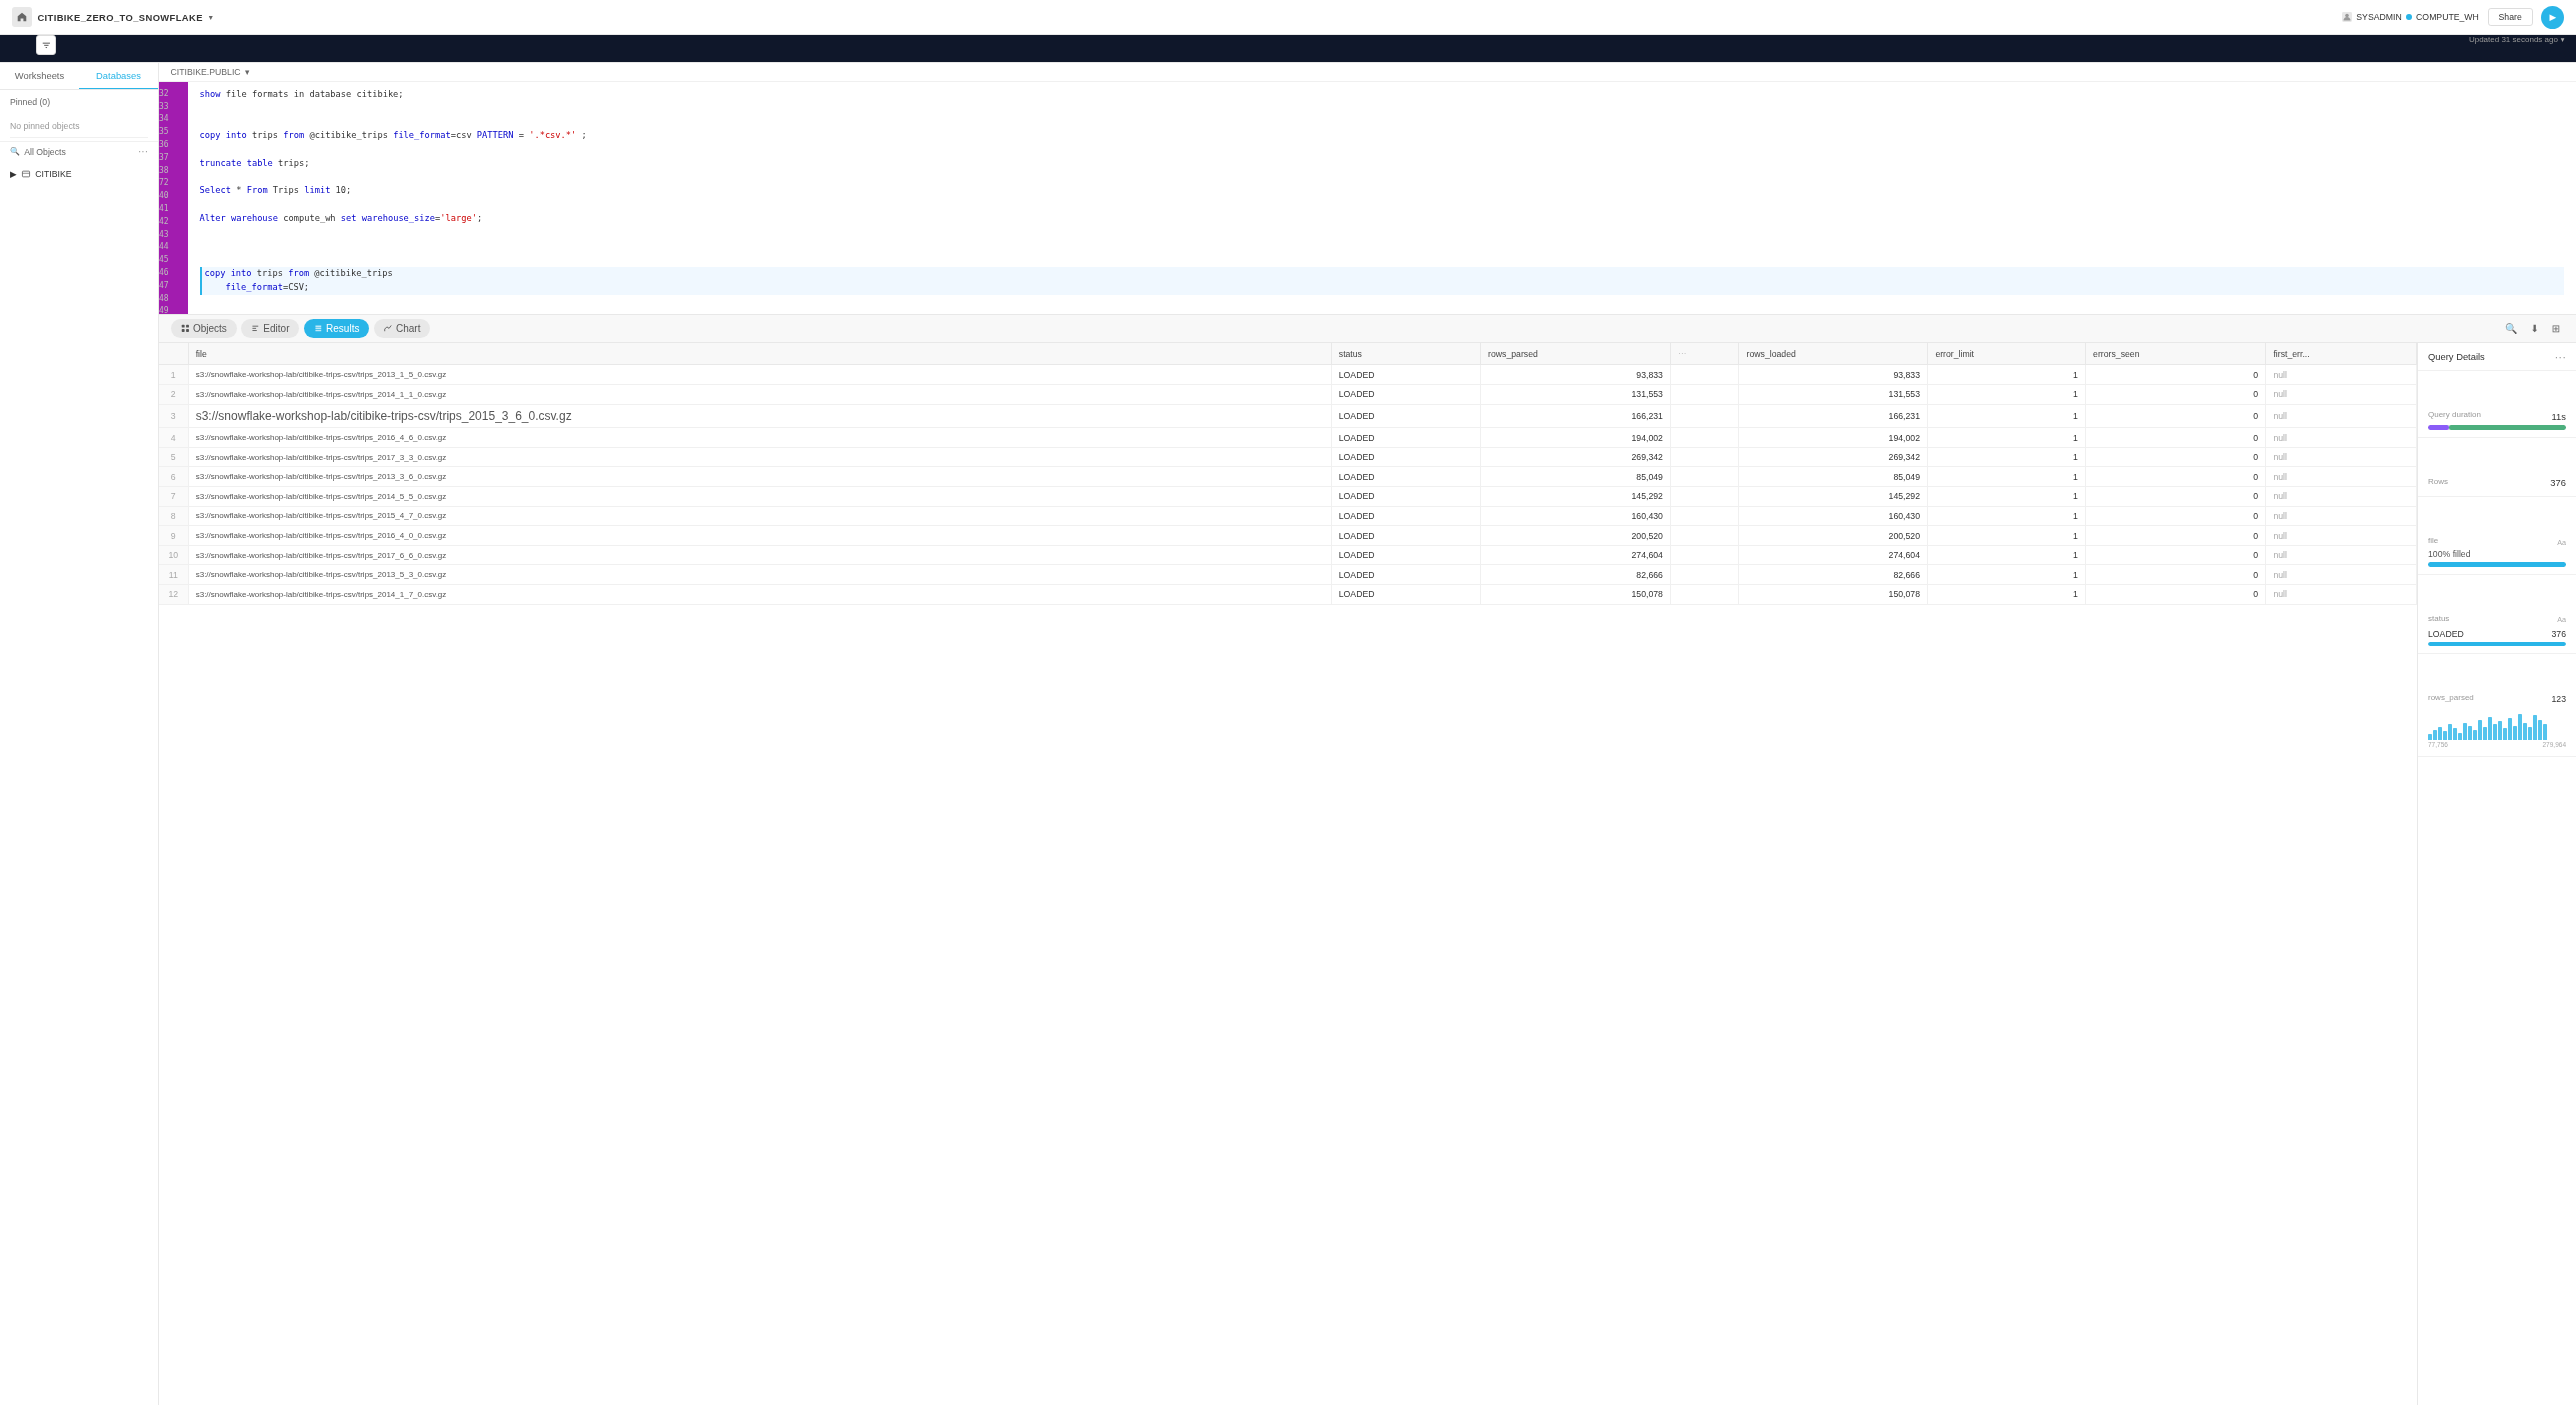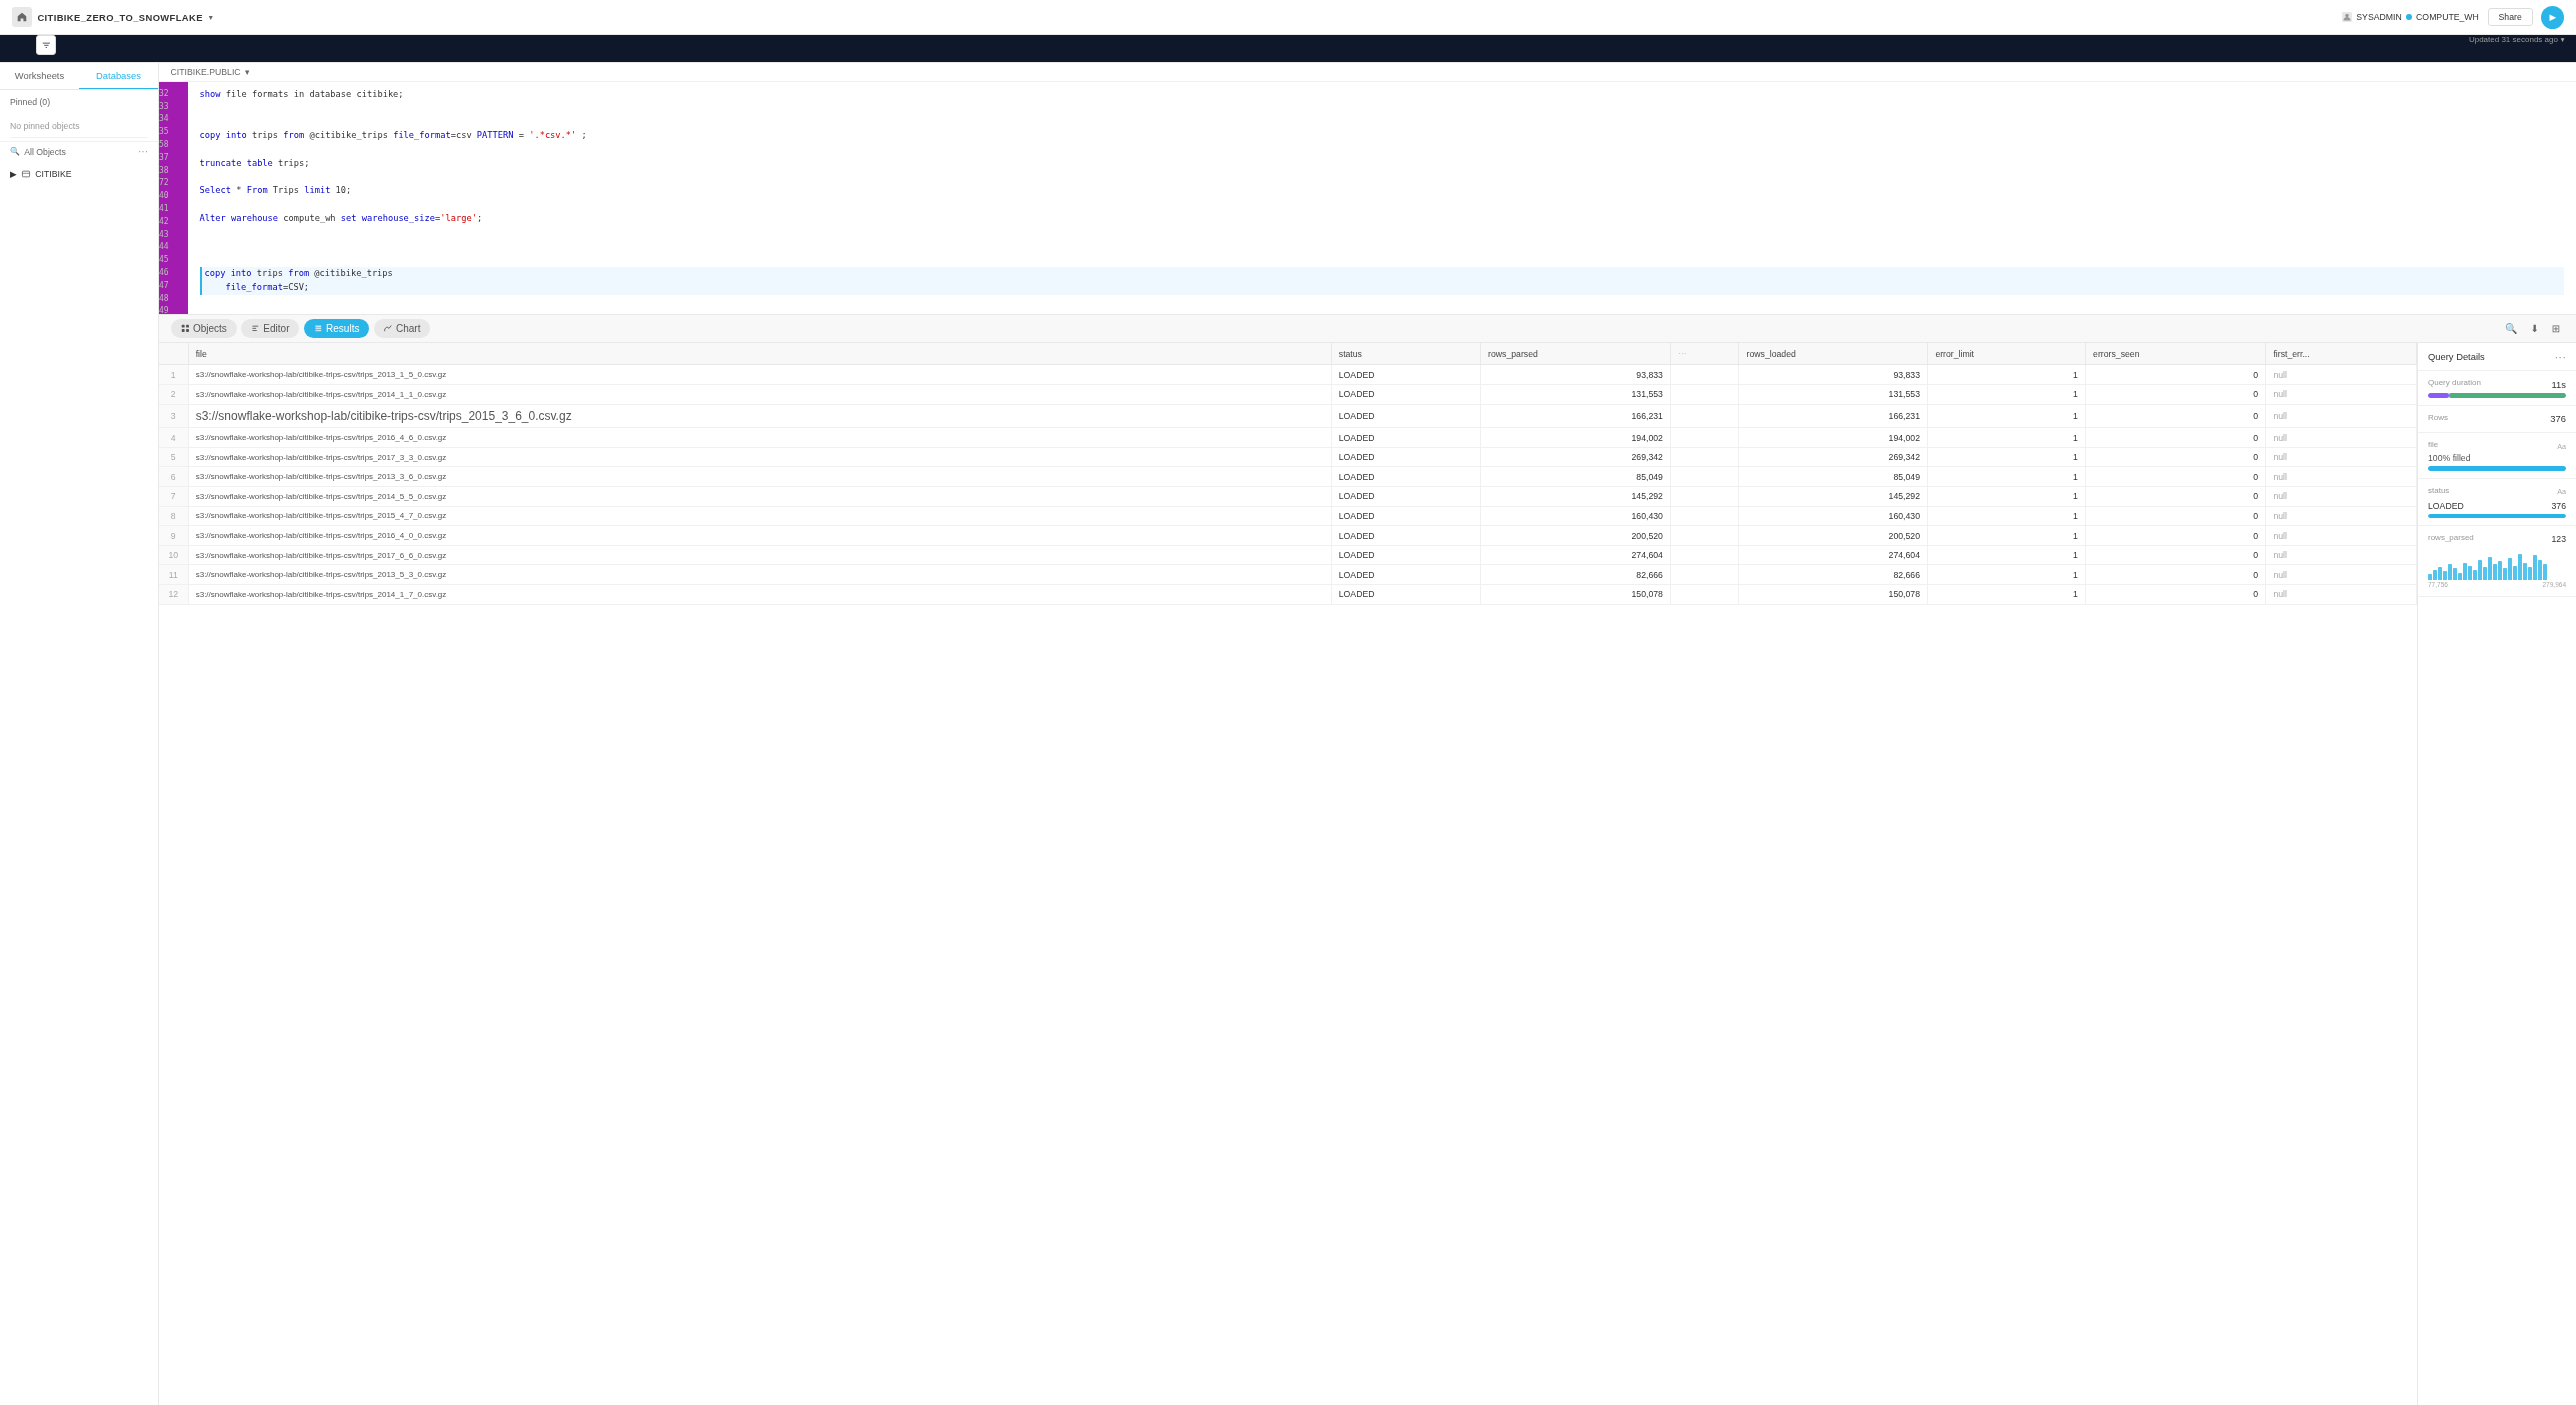--- a/index.html
+++ b/index.html
@@ -66,21 +66,21 @@
     .results-table th { background: #f8f8f8; border-bottom: 1.4px solid #e8e8e8; border-right: 0.7px solid #e8e8e8; padding: 5.8px 7.2px; text-align: left; font-weight: 500; color: #444; white-space: nowrap; position: sticky; top: 0; }
     .results-table th.num-col { width: 29px; background: #f8f8f8; }
     .results-table td { border-bottom: 0.7px solid #f0f0f0; border-right: 0.7px solid #f0f0f0; padding: 4.3px 7.2px; color: #333; white-space: nowrap; }
     .results-table td.row-num { color: #aaa; text-align: center; background: #fafafa; }
     .status-loaded { color: #29b5e8; }
 
     
     .query-details { width: 159px; border-left: 0.7px solid #e8e8e8; background: #fff; overflow-y: auto; flex-shrink: 0; padding: 0; }
     .qd-header { display: flex; align-items: center; justify-content: space-between; padding: 7.2px 10px; border-bottom: 0.7px solid #f0f0f0; font-size: 9.4px; font-weight: 500; gap: 29px; }
     .qd-more { color: #999; font-size: 11.6px; cursor: pointer; }
-    .qd-section { padding: 7.2px 10px; border-bottom: 0.7px solid #f0f0f0; }
+    .qd-section { padding: 7.2px 10px; border-bottom: 0.7px solid #f0f0f0; margin-top: 32px; }
     .qd-label { font-size: 8px; color: #999; margin-bottom: 2.9px; }
     .qd-value { font-size: 9.4px; color: #333; font-weight: 500; }
     .qd-bar { height: 4.3px; background: #e8e8e8; border-radius: 2.2px; margin-top: 2.9px; overflow: hidden; }
     .qd-bar-fill { height: 100%; border-radius: 2.2px; }
     .qd-bar-purple { background: #8a5cf7; width: 15%; }
     .qd-bar-green { background: #4caf7d; width: 85%; }
     .qd-row { display: flex; justify-content: space-between; align-items: center; }
     .qd-aa { font-size: 7.2px; color: #aaa; }
     .qd-count { font-size: 8.7px; color: #333; }
     .qd-bar-blue { background: #29b5e8; }
@@ -171,21 +171,21 @@
       <span>CITIBIKE.PUBLIC</span>
       <span>▾</span>
     </div>
 
     <div class="code-editor" style="height: 232px; max-height:232px;">
       <div class="line-numbers" id="line-numbers">
           <div class="line-number">32</div>
           <div class="line-number">33</div>
           <div class="line-number">34</div>
           <div class="line-number">35</div>
-          <div class="line-number">58</div>
+          <div class="line-number">36</div>
           <div class="line-number">37</div>
           <div class="line-number">38</div>
           <div class="line-number">72</div>
           <div class="line-number">40</div>
           <div class="line-number">41</div>
           <div class="line-number">42</div>
           <div class="line-number">43</div>
           <div class="line-number">44</div>
           <div class="line-number">45</div>
           <div class="line-number">46</div>

